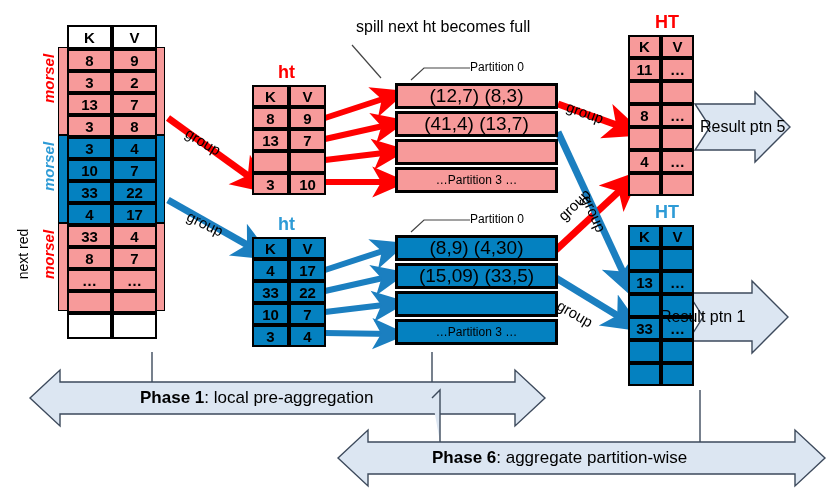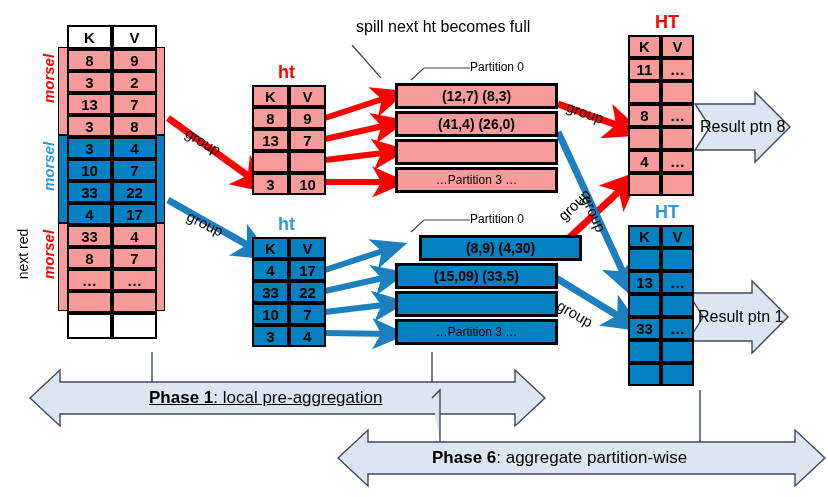--- a/index.html
+++ b/index.html
@@ -25,21 +25,21 @@
   .cell.white{background:#ffffff;}
   
   .ht-label{font-size:18px;font-weight:bold;}
   .red-txt{color:#FF0000;}
   .blue-txt{color:#2E9BD6;}
   
   .part{
     box-sizing:border-box;
     border:3px solid #000;
     display:flex;align-items:center;justify-content:center;
-    font-size:14px;font-weight:bold;
+    font-size:19px;font-weight:normal;
   }
   .part.pink{background:#F79A9A;}
   .part.blue{background:#0481C0;}
   .part-small{font-size:12px;font-weight:normal;}
   
   .plain{font-size:16px;}
   .small{font-size:12px;}
   .morsel{
     font-style:italic;font-weight:bold;font-size:15px;
     transform:rotate(-90deg);transform-origin:center center;
@@ -230,26 +230,26 @@
   <div class="cell blue abs" style="left:0;top:44px;width:37px;height:22px;">33</div>
   <div class="cell blue abs" style="left:37px;top:44px;width:37px;height:22px;">22</div>
   <div class="cell blue abs" style="left:0;top:66px;width:37px;height:22px;">10</div>
   <div class="cell blue abs" style="left:37px;top:66px;width:37px;height:22px;">7</div>
   <div class="cell blue abs" style="left:0;top:88px;width:37px;height:22px;">3</div>
   <div class="cell blue abs" style="left:37px;top:88px;width:37px;height:22px;">4</div>
 </div>
 
 <div class="abs small" style="left:470px;top:60px;">Partition 0</div>
 <div class="part pink abs" style="left:395px;top:83px;width:163px;height:26px;">(12,7)  (8,3)</div>
-<div class="part pink abs" style="left:395px;top:111px;width:163px;height:26px;">(41,4) (26,0)</div>
+<div class="part pink abs" style="left:395px;top:111px;width:163px;height:26px;">(41,4) (13,7)</div>
 <div class="part pink abs" style="left:395px;top:139px;width:163px;height:26px;"></div>
 <div class="part pink part-small abs" style="left:395px;top:167px;width:163px;height:26px;">…Partition 3 …</div>
 
 <div class="abs small" style="left:470px;top:212px;">Partition 0</div>
-<div class="part blue abs" style="left:395px;top:235px;width:163px;height:26px;margin-left:24px;">(8,9)  (4,30)</div>
+<div class="part blue abs" style="left:395px;top:235px;width:163px;height:26px;">(8,9)  (4,30)</div>
 <div class="part blue abs" style="left:395px;top:263px;width:163px;height:26px;">(15,09) (33,5)</div>
 <div class="part blue abs" style="left:395px;top:291px;width:163px;height:26px;"></div>
 <div class="part blue part-small abs" style="left:395px;top:319px;width:163px;height:26px;">…Partition 3 …</div>
 
 <div class="abs ht-label red-txt" style="left:655px;top:12px;">HT</div>
 <div class="abs" style="left:628px;top:35px;">
   <div class="cell pink abs" style="left:0;top:0;width:33px;height:23px;">K</div>
   <div class="cell pink abs" style="left:33px;top:0;width:33px;height:23px;">V</div>
   <div class="cell pink abs" style="left:0;top:23px;width:33px;height:23px;">11</div>
   <div class="cell pink abs" style="left:33px;top:23px;width:33px;height:23px;">…</div>
@@ -285,21 +285,21 @@
 
 <div class="abs plain" style="left:356px;top:18px;">spill next ht becomes full</div>
 
 <div class="grouplbl" style="left:184px;top:133px;transform:rotate(31deg);">group</div>
 <div class="grouplbl" style="left:186px;top:215px;transform:rotate(26deg);">group</div>
 <div class="grouplbl" style="left:566px;top:104px;transform:rotate(20deg);">group</div>
 <div class="grouplbl" style="left:555px;top:196px;transform:rotate(-44deg);">group</div>
 <div class="grouplbl" style="left:575px;top:205px;transform:rotate(66deg);">group</div>
 <div class="grouplbl" style="left:556px;top:305px;transform:rotate(30deg);">group</div>
 
-<div class="result-text" style="left:700px;top:118px;">Result ptn 8</div>
-<div class="result-text" style="left:698px;top:308px;">Result ptn 1</div>
-
-<div class="phase-text" style="left:149px;top:388px;text-decoration:underline;">
+<div class="result-text" style="left:700px;top:118px;">Result ptn 5</div>
+<div class="result-text" style="left:660px;top:308px;">Result ptn 1</div>
+
+<div class="phase-text" style="left:140px;top:388px;">
   <b>Phase 1</b><span>: local pre-aggregation</span>
 </div>
 <div class="phase-text" style="left:432px;top:448px;">
   <b>Phase 6</b><span>: aggregate partition-wise</span>
 </div>
 
 </body></html>

